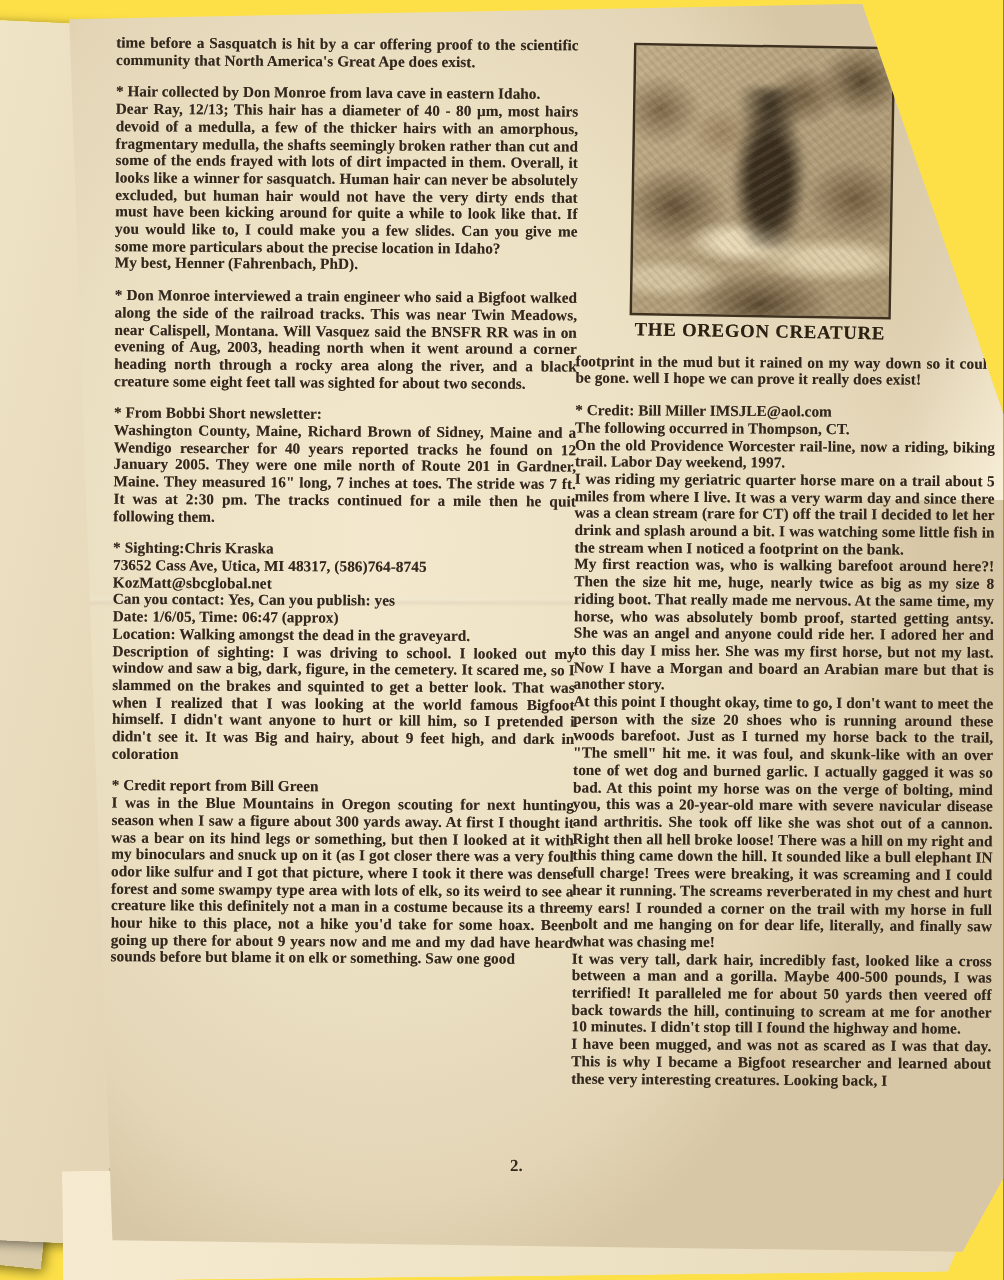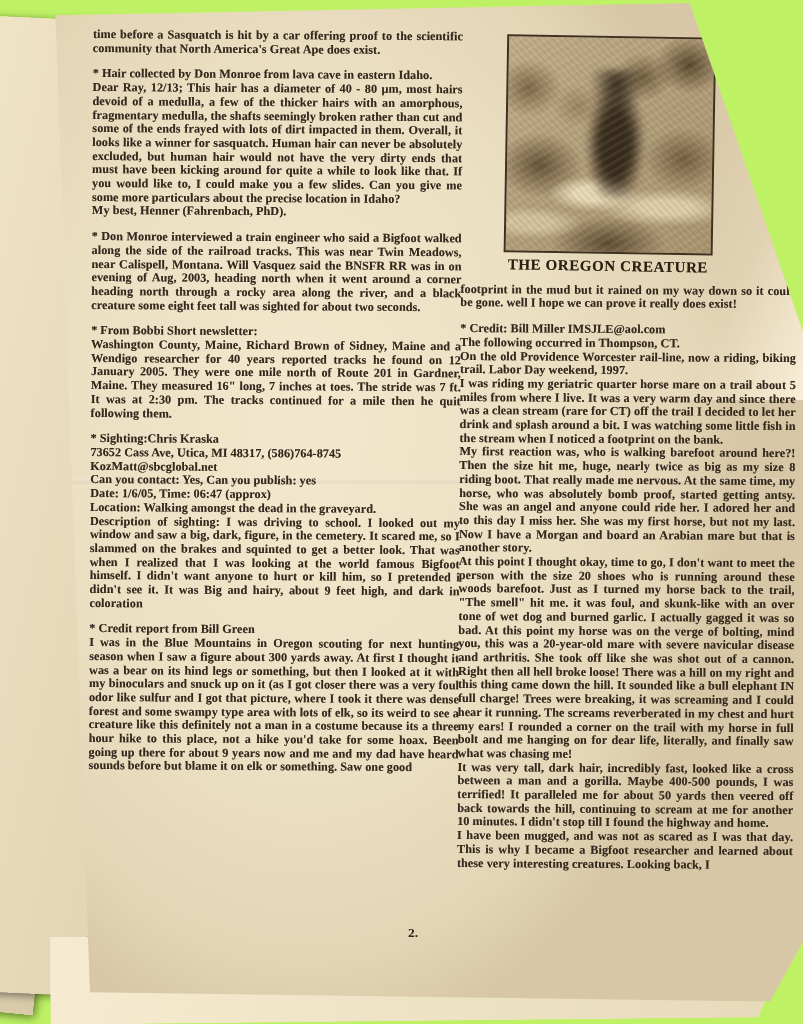--- a/index.html
+++ b/index.html
@@ -1,19 +1,19 @@
 <!DOCTYPE html>
 <html><head>
 <meta charset="utf-8">
 <style>
   * { margin:0; padding:0; box-sizing:border-box; }
   html,body { background:#060504; }
   .scene {
     position:relative; width:803px; height:1024px; overflow:hidden;
-    background:#bef264;
+    background:#fde047;
     font-family:"Liberation Serif","DejaVu Serif",serif;
   }
 
   
   .sheet { position:absolute; }
   .sheet-b { left:-70px; top:110px; width:150px; height:900px;
     background:linear-gradient(100deg,#e9dcbd,#d8caa9);
     transform:rotate(6deg); box-shadow:2px 2px 10px rgba(0,0,0,.55); }
   .sheet-a { left:-48px; top:18px; width:155px; height:975px;
     background:linear-gradient(100deg,#f1e5c8,#e2d4b4);

